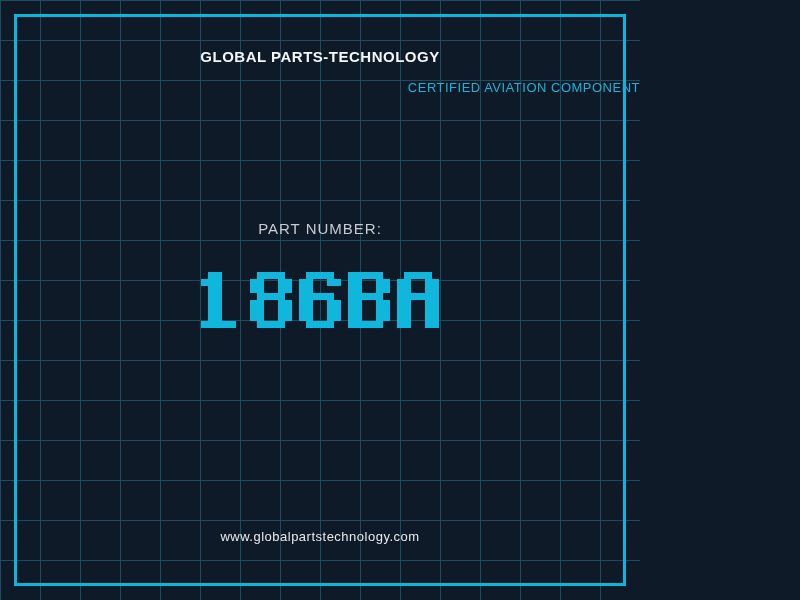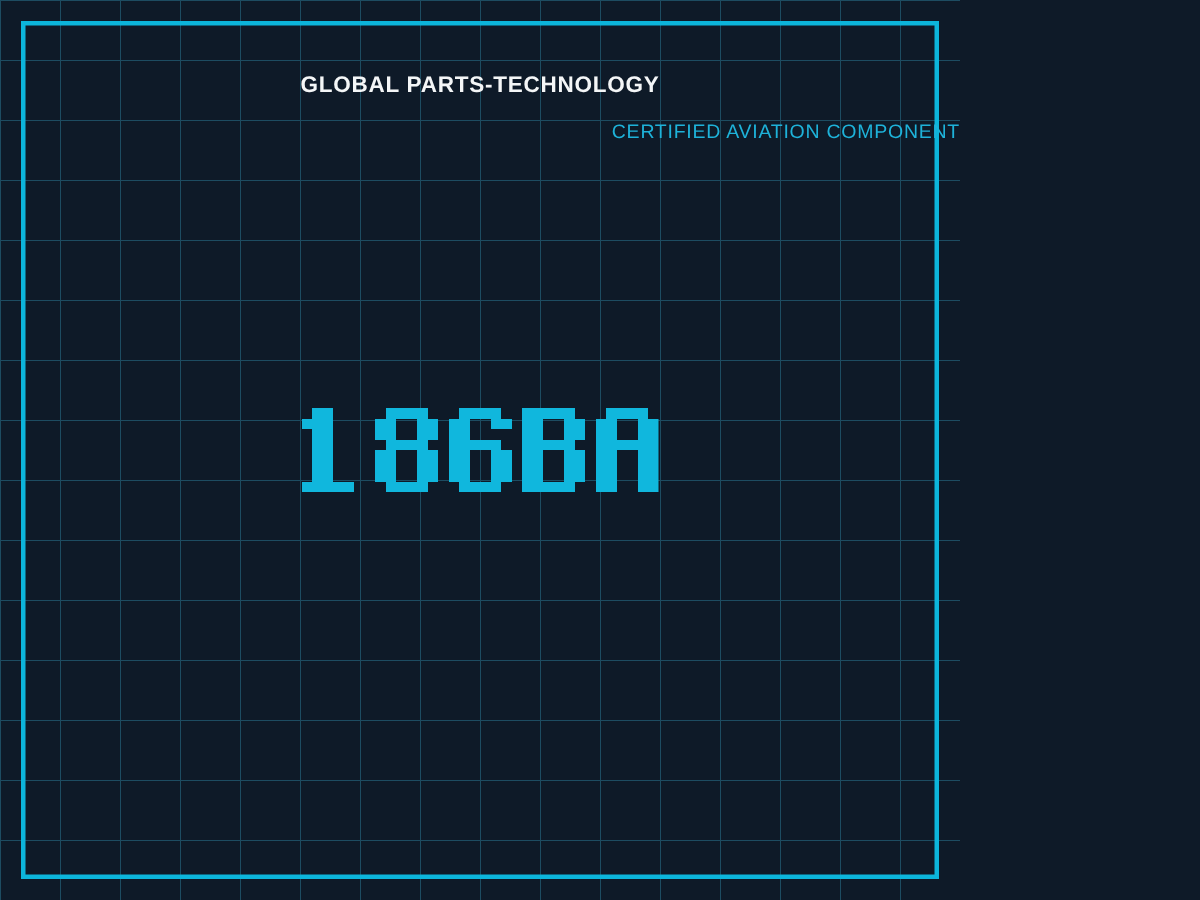--- a/index.html
+++ b/index.html
@@ -76,20 +76,21 @@
 <body>
 
 <div class="page">
   <div class="grid-bg"></div>
   <div class="frame"></div>
 
   <div class="txt title">GLOBAL PARTS-TECHNOLOGY</div>
 
   <div class="txt subtitle">CERTIFIED AVIATION COMPONENT</div>
 
+  <div class="txt part-label">PART NUMBER:</div>
 
   <div class="part-value">
       <svg width="238" height="56" viewBox="0 0 238 56" shape-rendering="crispEdges" fill="var(--part-number-text,#10b7dd)" role="img" aria-label="186BA">
         <rect x="7" y="0" width="7" height="7"></rect>
         <rect x="14" y="0" width="7" height="7"></rect>
         <rect x="0" y="7" width="7" height="7"></rect>
         <rect x="7" y="7" width="7" height="7"></rect>
         <rect x="14" y="7" width="7" height="7"></rect>
         <rect x="7" y="14" width="7" height="7"></rect>
         <rect x="14" y="14" width="7" height="7"></rect>
@@ -234,13 +235,14 @@
         <rect x="203" y="42" width="7" height="7"></rect>
         <rect x="224" y="42" width="7" height="7"></rect>
         <rect x="231" y="42" width="7" height="7"></rect>
         <rect x="196" y="49" width="7" height="7"></rect>
         <rect x="203" y="49" width="7" height="7"></rect>
         <rect x="224" y="49" width="7" height="7"></rect>
         <rect x="231" y="49" width="7" height="7"></rect>
       </svg>
     </div>
 
+  <div class="txt footer">www.globalpartstechnology.com</div>
 </div>
 
 </body></html>

